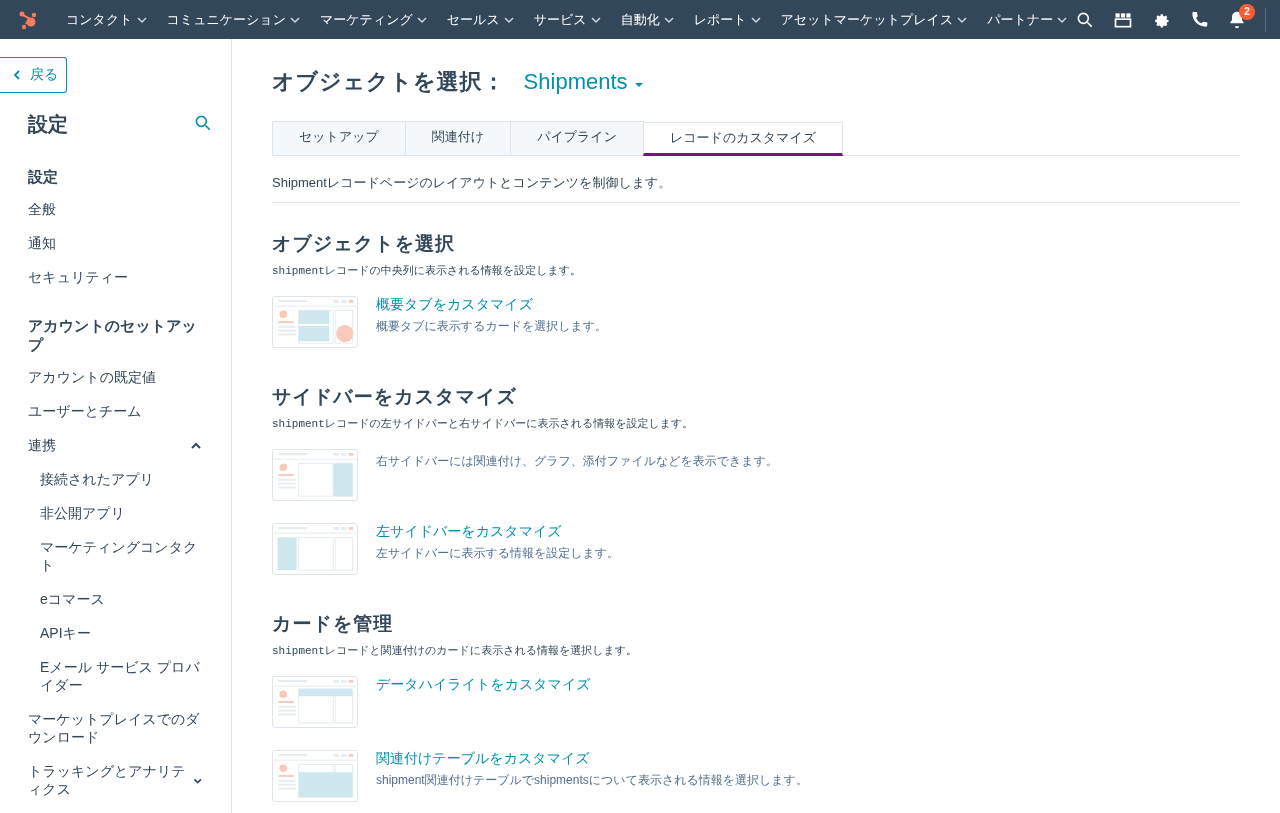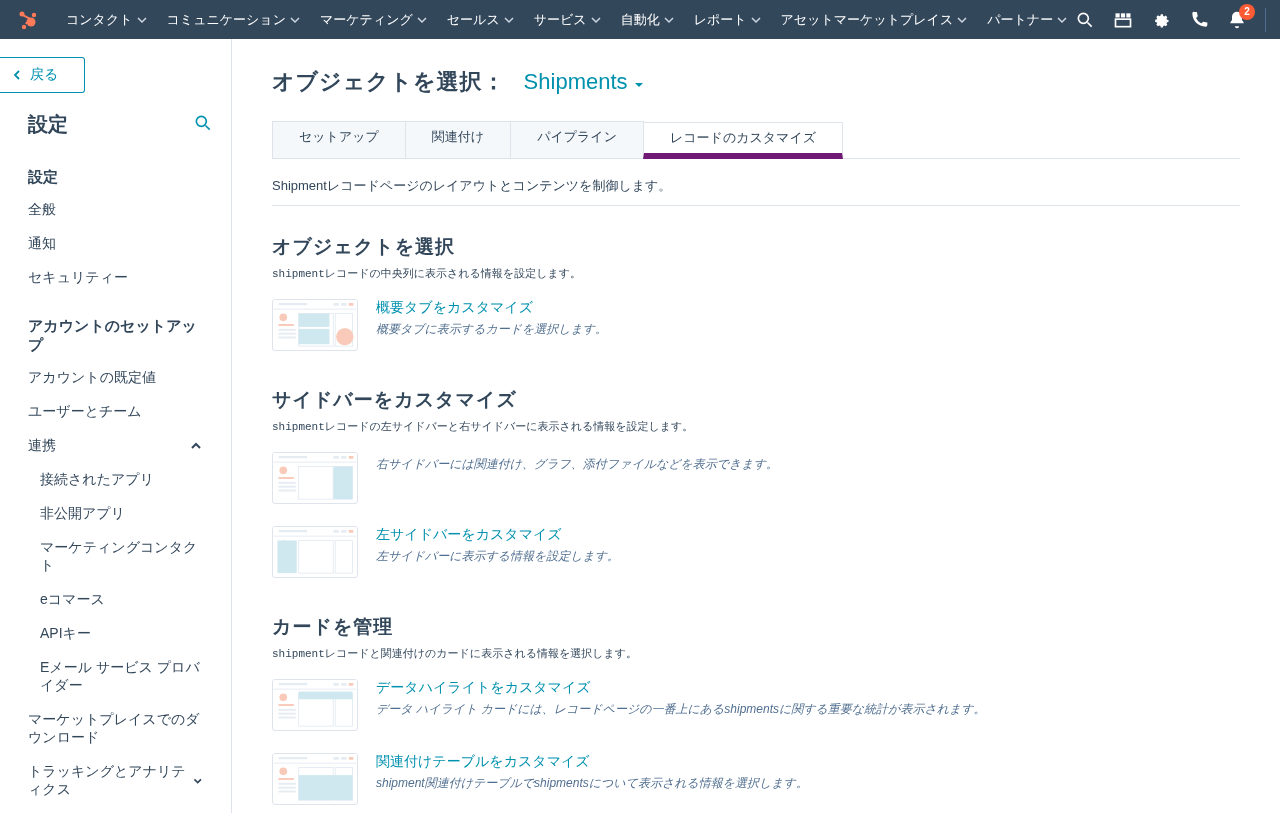--- a/index.html
+++ b/index.html
@@ -26,50 +26,50 @@
   .caret{width:10px;height:10px;}
   .spacer{flex:1;}
   .nav-icons{display:flex;align-items:center;gap:18px;}
   .icon-btn{cursor:pointer;display:flex;align-items:center;justify-content:center;position:relative;}
   .icon-btn svg{width:20px;height:20px;}
   .badge{position:absolute;top:-6px;right:-8px;background:var(--badge);color:#fff;border-radius:50%;min-width:16px;height:16px;font-size:10px;font-weight:700;display:flex;align-items:center;justify-content:center;padding:0 4px;}
   .divider{width:1px;height:24px;background:#516f90;}
   
   .body-wrap{display:flex;min-height:calc(100vh - 48px);}
   .sidebar{width:232px;border-right:1px solid var(--light-border);background:var(--side-bg);padding-bottom:40px;}
-  .back-btn{display:inline-flex;align-items:center;gap:8px;border:1px solid var(--teal);color:var(--teal);font-weight:500;font-size:14px;padding:8px 26px 8px 12px;border-radius:3px;margin:18px 0 0 0;cursor:pointer;border-left:none;border-top-left-radius:0;border-bottom-left-radius:0;}
+  .back-btn{display:inline-flex;align-items:center;gap:8px;border:1px solid var(--teal);color:var(--teal);font-weight:500;font-size:14px;padding:8px 8px 8px 12px;border-radius:3px;margin:18px 0 0 0;cursor:pointer;border-left:none;border-top-left-radius:0;border-bottom-left-radius:0;}
   .side-head{display:flex;align-items:center;justify-content:space-between;padding:18px 18px 8px 28px;}
   .side-head h2{font-size:20px;font-weight:700;margin:0;}
   .search-side svg{width:20px;height:20px;color:#0091ae;}
   .search-side{cursor:pointer;}
   .side-section-title{font-size:15px;font-weight:600;padding:22px 28px 6px;}
   .side-link{font-size:14px;color:var(--text);padding:8px 28px;display:flex;align-items:center;justify-content:space-between;cursor:pointer;}
   .side-sub{padding-left:40px;}
   .chev{width:14px;height:14px;color:#33475b;transition:transform .15s;}
   .chev.up{transform:rotate(180deg);}
   
   .main{flex:1;padding:28px 40px 60px;overflow:auto;}
   .obj-select{display:flex;align-items:baseline;gap:18px;margin-bottom:24px;}
   .obj-select h1{font-size:22px;font-weight:600;margin:0;letter-spacing:1px;}
   .obj-picker{color:var(--teal);font-size:22px;font-weight:400;display:flex;align-items:center;gap:6px;cursor:pointer;}
   .obj-picker .caret{width:10px;height:10px;margin-top:6px;}
   .tabs{display:flex;border-bottom:1px solid var(--light-border);}
   .tab{padding:6px 26px;font-size:13px;color:var(--text);background:var(--tab-bg);border:1px solid var(--light-border);border-bottom:none;margin-right:-1px;cursor:pointer;}
-  .tab.active{background:#fff;border-bottom:6px solid #701a75;position:relative;top:1px;}
+  .tab.active{background:#fff;border-bottom:3px solid #701a75;position:relative;top:1px;}
   .subtext{font-size:13px;color:var(--text);margin:18px 0 10px;}
   .hr{border:none;border-top:1px solid var(--light-border);margin:8px 0 28px;}
   .section{margin-bottom:36px;max-width:900px;}
   .section h3{font-size:19px;font-weight:700;margin:0 0 6px;letter-spacing:1px;}
   .section-desc{font-size:11px;color:var(--text);margin:0 0 18px;font-family:Liberation Mono, monospace;}
   .card-row{display:flex;gap:18px;align-items:flex-start;margin-bottom:22px;}
   .thumb{width:86px;height:52px;border:1px solid var(--light-border);border-radius:3px;flex:none;background:#fff;}
   .thumb svg{width:100%;height:100%;display:block;}
   .card-text{flex:1;}
   .card-link{color:var(--teal);font-size:14px;font-weight:500;cursor:pointer;}
-  .card-desc{color:var(--muted);font-size:12px;margin-top:4px;font-style:italic;}
+  .card-desc{color:var(--muted);font-size:12px;margin-top:4px;}
 </style>
 </head>
 <body>
 
 <div class="topnav">
   <div class="logo">
     <svg viewBox="0 0 24 24">
         <g fill="#ff7a59">
           <circle cx="6" cy="6" r="2.5"></circle>
           <circle cx="18" cy="7" r="2.2"></circle>
@@ -364,21 +364,20 @@
                 <rect x="5" y="30" width="18" height="2" fill="#e5ecf2"></rect>
                 <rect x="5" y="34" width="18" height="2" fill="#e5ecf2"></rect>
                 <rect x="5" y="38" width="18" height="2" fill="#e5ecf2"></rect>
                 <rect x="26" y="14" width="36" height="34" fill="none" stroke="#e5ecf2"></rect>
                 <rect x="64" y="14" width="18" height="34" fill="none" stroke="#e5ecf2"></rect>
                 <rect x="26" y="12" width="56" height="8" fill="#cfe8ef"></rect>
               </svg>
             </div>
             <div class="card-text">
               <div class="card-link">データハイライトをカスタマイズ</div>
-              <div class="card-desc">データ ハイライト カードには、レコードページの一番上にあるshipmentsに関する重要な統計が表示されます。</div>
             </div>
           </div>
           <div class="card-row">
             <div class="thumb">
               <svg viewBox="0 0 86 52">
                 <rect x="0" y="0" width="86" height="10" fill="#fff"></rect>
                 <rect x="5" y="3" width="30" height="2.5" rx="1" fill="#e5ecf2"></rect>
                 <rect x="62" y="3" width="6" height="3" rx="1" fill="#e5ecf2"></rect>
                 <rect x="70" y="3" width="6" height="3" rx="1" fill="#e5ecf2"></rect>
                 <rect x="78" y="3" width="5" height="3" rx="1" fill="#f9caba"></rect>

